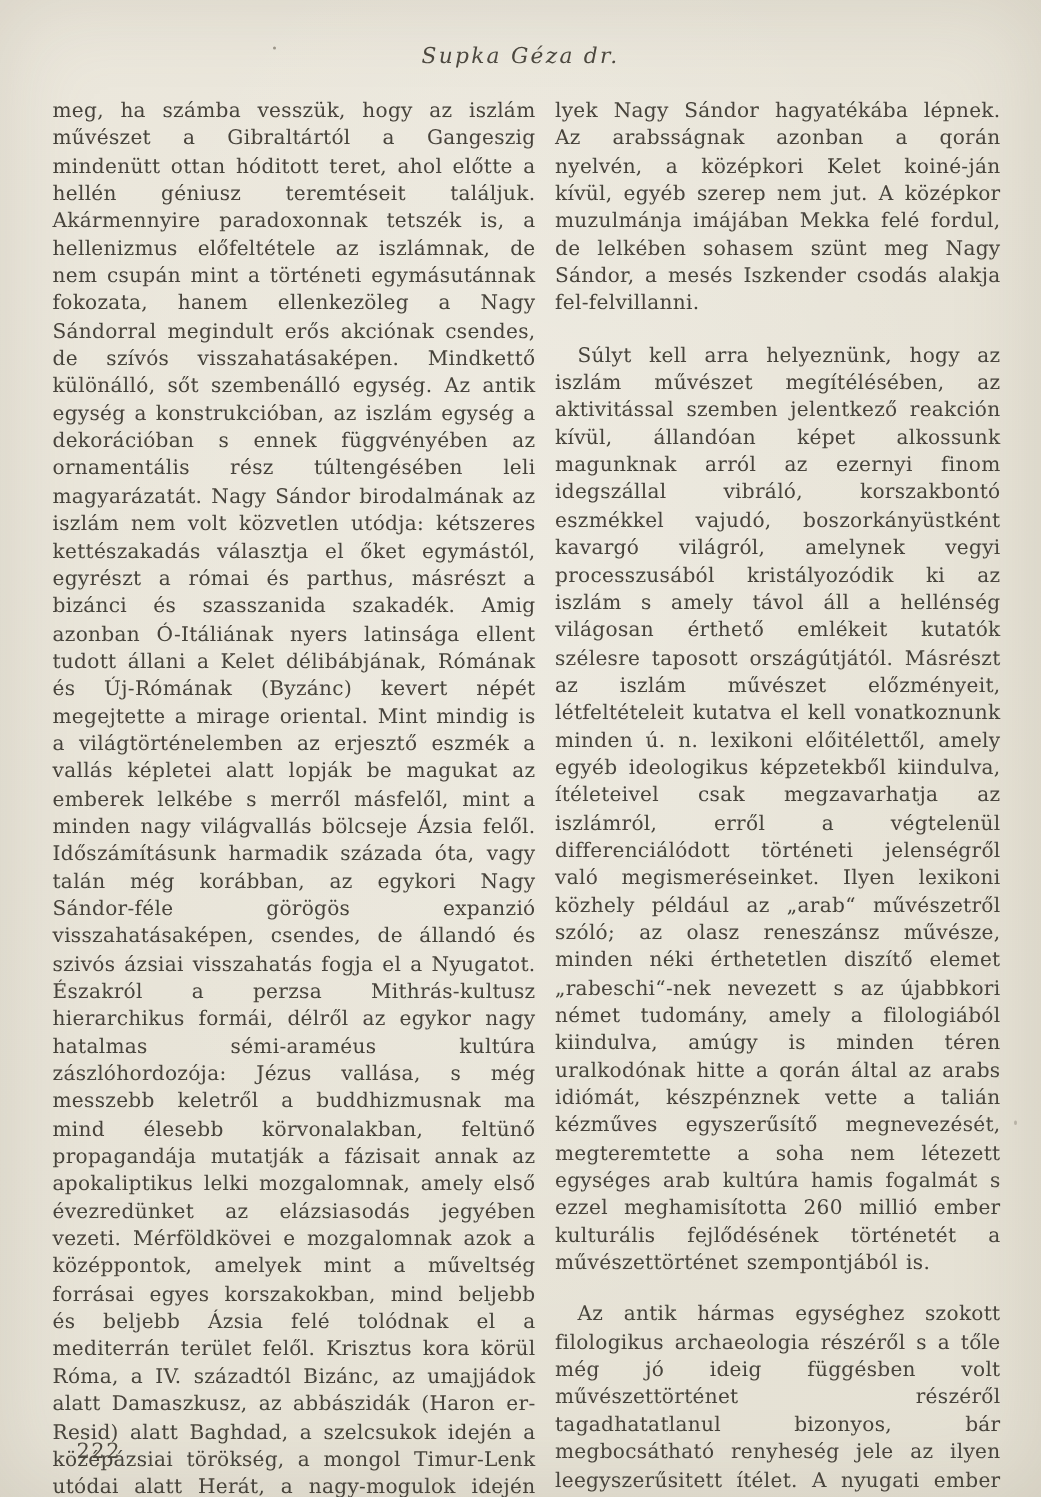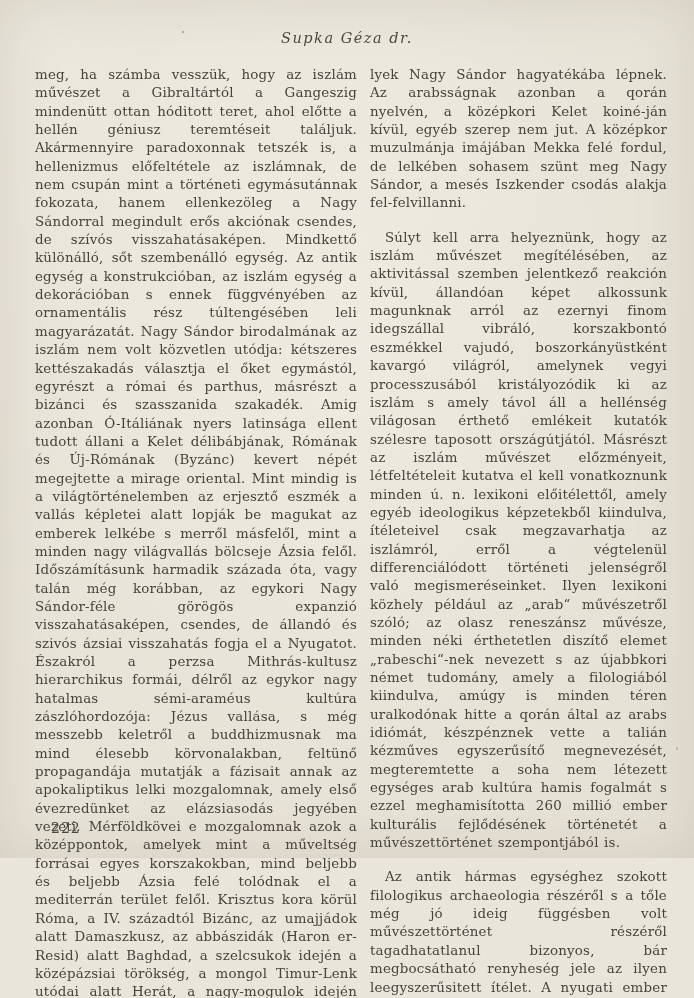--- a/index.html
+++ b/index.html
@@ -9,21 +9,21 @@
   body {
     width: 694px;
     height: 998px;
     overflow: hidden;
     font-family: "DejaVu Serif", "Liberation Serif", serif;
     background: #e9e5da;
   }
   .scan-page {
     position: relative;
     width: 694px;
-    height: 858px;
+    height: 998px;
     background:
       radial-gradient(ellipse at 50% 40%, rgba(255,255,252,0.25) 0%, rgba(0,0,0,0) 60%),
       linear-gradient(135deg, #ece8dd 0%, #e8e4d8 45%, #e5e1d4 100%);
     box-shadow: inset 0 0 60px rgba(120,110,90,0.18);
     color: #45413a;
   }
   .running-header {
     position: absolute;
     top: 30px;
     left: 0;

